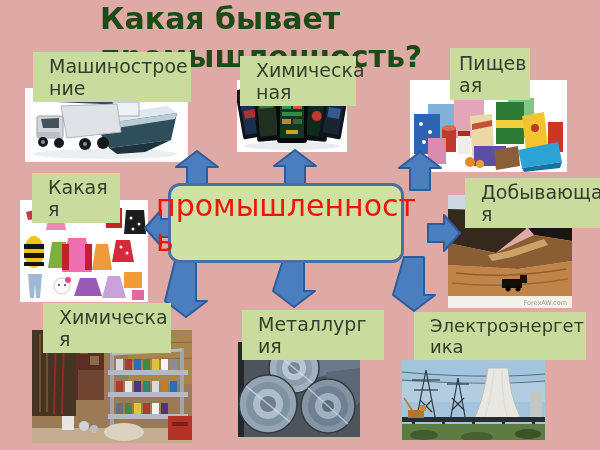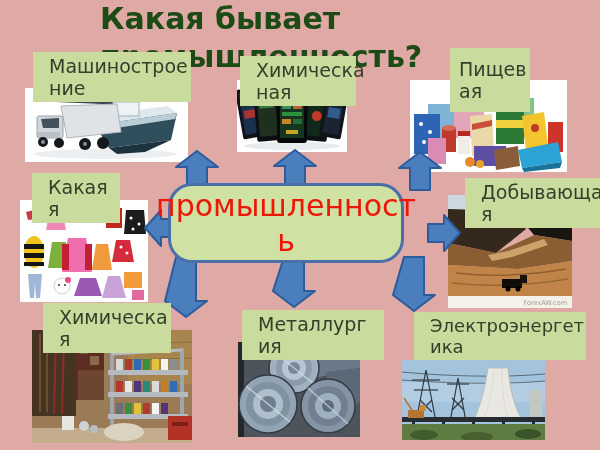--- a/index.html
+++ b/index.html
@@ -10,21 +10,21 @@
   }
   
   .title{position:absolute;left:100px;top:0;z-index:1;color:var(--title-text,#1d4b15);
     font-weight:bold;font-size:30px;line-height:38px;white-space:nowrap;}
   
   .label{position:absolute;z-index:5;background:var(--label-bg,#c9dc9e);
     color:var(--label-text,#333f2b);font-size:19px;line-height:22px;
     padding:3px 16px;white-space:pre-line;}
   #lbl-machinery{left:33px;top:52px;width:126px;}
   #lbl-electronics{left:240px;top:56px;width:84px;}
-  #lbl-food{left:450px;top:48px;width:62px;padding:10px 9px;}
+  #lbl-food{left:450px;top:48px;width:62px;padding:4px 9px;}
   #lbl-light{left:32px;top:173px;width:56px;}
   #lbl-mining{left:452px;top:178px;width:106px;margin-left:13px;}
   #lbl-chemical{left:43px;top:303px;width:96px;}
   #lbl-metallurgy{left:242px;top:310px;width:110px;}
   #lbl-power{left:414px;top:312px;width:140px;font-size:18px;line-height:21px;}
   
   .img{position:absolute;z-index:2;background:#fff;}
   .img svg{display:block;width:100%;height:100%;}
   #img-machinery{left:25px;top:88px;width:163px;height:74px;}
   #img-electronics{left:237px;top:80px;width:110px;height:72px;}
@@ -37,22 +37,22 @@
   
   .arrow{position:absolute;z-index:3;}
   .arrow svg{display:block;}
   .ar{fill:var(--arrow-fill,#4a7ebc);stroke:var(--arrow-stroke,#2d5c9b);stroke-width:2;stroke-linejoin:round;}
   #ar-up1{left:175px;top:150px;} #ar-up2{left:273px;top:149px;} #ar-up3{left:398px;top:151px;}
   #ar-dn1{left:164px;top:256px;} #ar-dn2{left:272px;top:256px;} #ar-dn3{left:392px;top:256px;}
   #ar-left{left:144px;top:207px;} #ar-right{left:427px;top:212px;}
   
   #center-box{position:absolute;left:168px;top:183px;width:236px;height:80px;z-index:4;
     box-sizing:border-box;background:var(--center-bg,#cfe2a4);
-    border:3px solid var(--center-border,#4a6fa8);border-radius:24px;
-    display:flex;align-items:center;justify-content:center;text-align:center;
+    border:3px solid var(--center-border,#4a6fa8);border-radius:12px;
+    display:flex;align-items:center;justify-content:center;text-align:left;
     color:var(--center-text,#ee1606);font-size:30px;line-height:35px;white-space:pre-line;}
   .wm{fill:#a39a8d;font-size:6.5px;}
 </style>
 </head>
 <body>
 
 <div class="stage">
 
   <div class="title">
     <div>Какая бывает</div>

